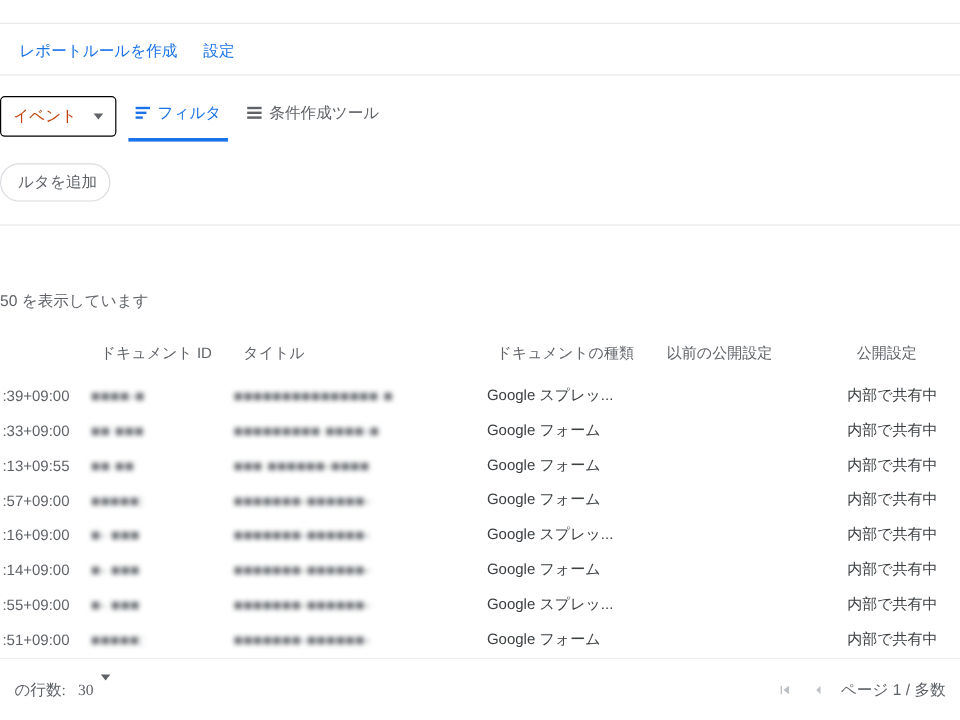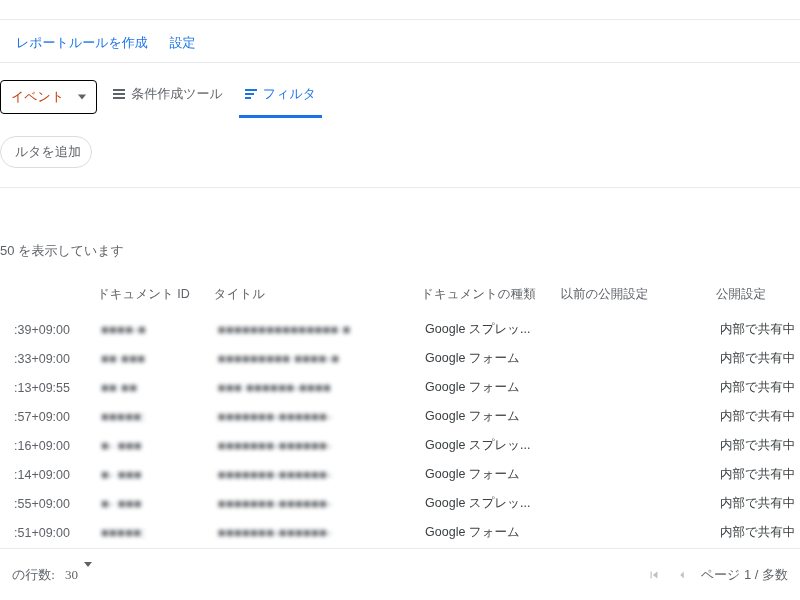--- a/index.html
+++ b/index.html
@@ -20,21 +20,21 @@
   .icon-cond { width: 12px; height: 10px; display: inline-flex; flex-direction: column; justify-content: space-between; }
   .icon-cond span { display:block; height:2px; background: currentColor; width:100%; }
   .filter-row { padding: 18px 0 16px; border-bottom: 1px solid #e8eaed; }
   .chip { display:inline-block; border:1px solid #dadce0; border-radius: 16px; padding: 6px 14px; color:#5f6368; font-size:13px; cursor:pointer; background:#fff; max-width: 92px; overflow:hidden; white-space:nowrap; }
   .status-row { display:flex; align-items:center; gap:20px; padding: 54px 0 18px 0; }
   .status-row .txt { color:#5f6368; font-size:13px; }
   .export-link { color:#1a73e8; font-size:13px; text-decoration:none; cursor:pointer; }
   .table-wrap { overflow-x:auto; }
   table { border-collapse: collapse; width: 820px; font-size: 12.5px; }
   th { color:#5f6368; font-weight:400; text-align:left; padding: 8px 10px 12px; white-space:nowrap; background:#fff; }
-  td { color:#3c4043; padding: 6px 14px; white-space:nowrap; overflow:hidden;margin-left:48px; }
+  td { color:#3c4043; padding: 6px 2px; white-space:nowrap; overflow:hidden;margin-left:48px; }
   td.blurred { filter: blur(2px); letter-spacing: 0.5px; color:#5f6368; }
   td.time { color:#5f6368; }
   .footer { position:absolute; bottom:0; left:0; right:0; display:flex; align-items:center; justify-content:space-between; padding: 14px 12px; border-top:1px solid #e8eaed; background:#fff; height:52px; }
   .footer .left { display:flex; align-items:center; gap:10px; color:#5f6368; font-size:13px;font-family:Liberation Serif, serif; }
   .footer .left .caret2 { width:0;height:0;border-left:4px solid transparent;border-right:4px solid transparent;border-top:5px solid #5f6368; margin-left:6px; }
   .footer .right { display:flex; align-items:center; gap:10px; color:#5f6368; font-size:13px; }
   .pager-btn { width:18px; height:18px; display:inline-flex; align-items:center; justify-content:center; color:#bdc1c6; cursor:pointer; }
   .pager-btn svg{width:14px;height:14px;fill:currentColor}
   .col-time{width:70px}.col-doc{width:92px}.col-title{width:200px}.col-type{width:100px}.col-prev{width:150px}.col-pub{width:110px}
 </style>
@@ -46,35 +46,35 @@
 <div class="sec-links">
   <a>レポートルールを作成</a>
   <a>設定</a>
 </div>
 
 <div class="toolbar">
   <div class="event-select">
     <span>イベント</span>
     <span class="caret"></span>
   </div>
+  <div class="tabbtn active">
+    <span class="icon-lines">
+        <span></span>
+        <span></span>
+        <span></span>
+      </span>
+    <span>フィルタ</span>
+  </div>
   <div class="tabbtn inactive">
     <span class="icon-cond">
         <span></span>
         <span></span>
         <span></span>
       </span>
     <span>条件作成ツール</span>
-  </div>
-  <div class="tabbtn active">
-    <span class="icon-lines">
-        <span></span>
-        <span></span>
-        <span></span>
-      </span>
-    <span>フィルタ</span>
   </div>
 </div>
 
 <div class="filter-row">
   <span class="chip">ルタを追加</span>
 </div>
 
 <div class="status-row">
   <span class="txt">50 を表示しています</span>
 </div>

